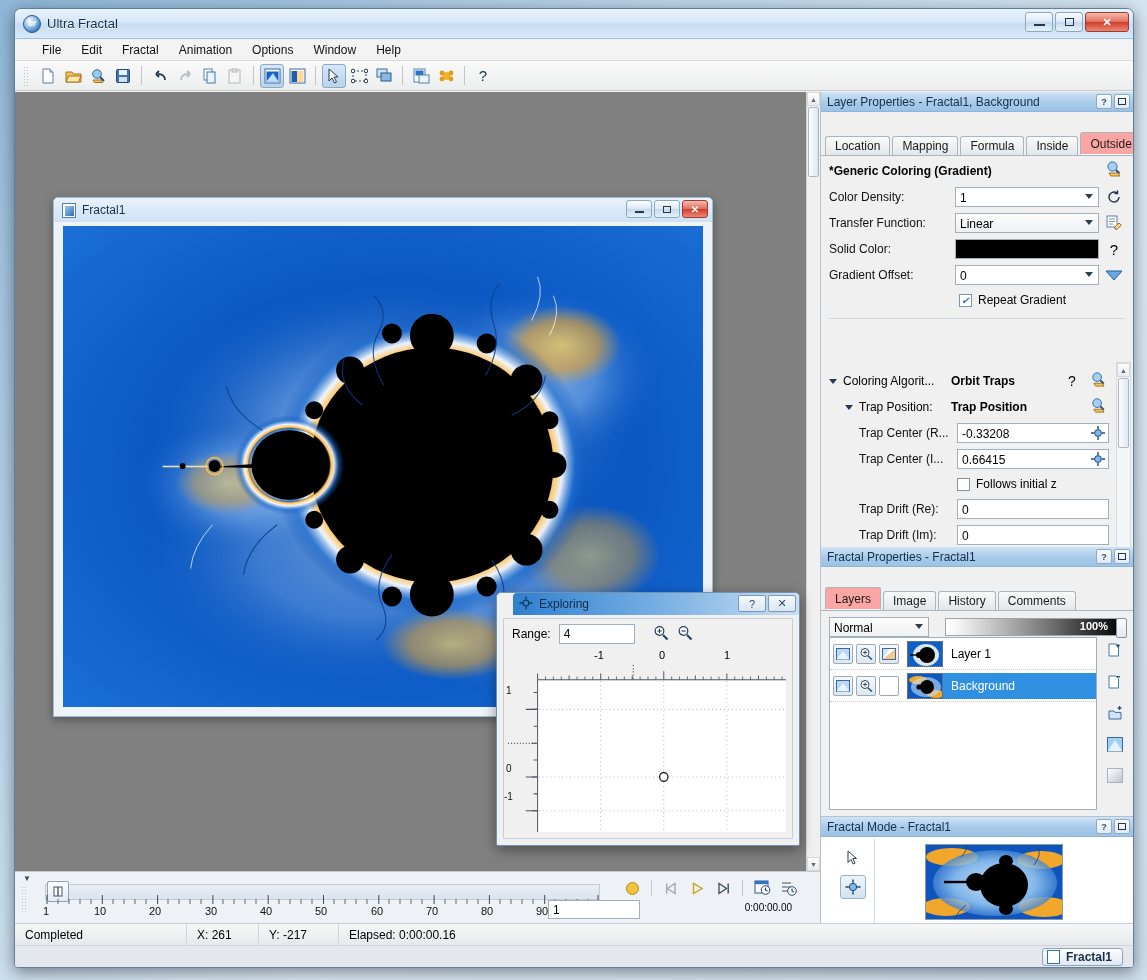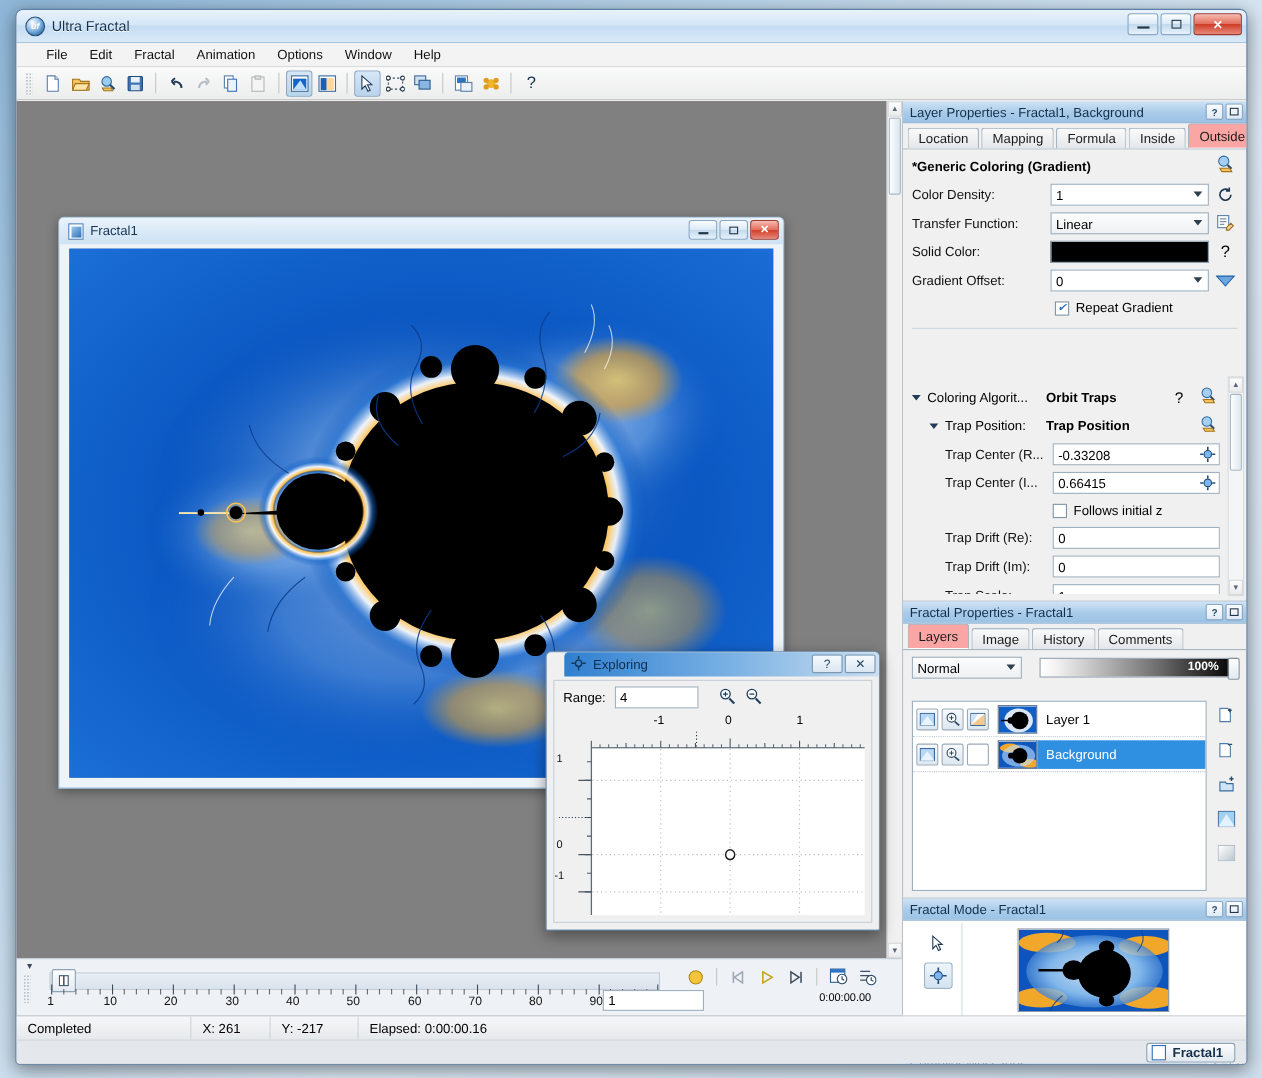--- a/index.html
+++ b/index.html
@@ -103,21 +103,21 @@
   .pthead{
     height:20px;display:flex;align-items:center;padding-left:6px;
     background:linear-gradient(to bottom,#cfe3f5,#a9cbe9 55%,#9cc2e4);
     border-bottom:1px solid #8fb4d6;position:relative;font-size:12px;color:#12304e;
   }
   .ptbtns{position:absolute;right:3px;top:2px;display:flex;gap:2px;}
   .ptb{width:16px;height:15px;border:1px solid #8ba9c4;border-radius:2px;
     background:linear-gradient(to bottom,#fbfdff,#dfeaf6);display:flex;align-items:center;
     justify-content:center;font-size:9px;color:#2b4c6b;font-weight:bold;}
   .tabs{ height:24px;display:flex;align-items:flex-end;padding-left:4px;background:#f0f0f0;
-    border-bottom:1px solid #a8b6c2;}
+    border-bottom:1px solid #a8b6c2;margin-top:20px;}
   .tab{height:19px;padding:0 9px;display:flex;align-items:center;font-size:12px;
     border:1px solid #a8b6c2;border-bottom:none;border-radius:3px 3px 0 0;margin-right:2px;
     background:linear-gradient(to bottom,#fafafa,#e3e6e9);color:#1b1b1b;}
   .tab.active{height:23px;background:#fca5a5;border-bottom:1px solid #fff;font-weight:normal;}
   
   .form{ padding:6px 8px 2px 8px;background:#f0f0f0;}
   .frow{display:flex;align-items:center;height:26px;}
   .flabel{width:126px;font-size:12px;color:#111;}
   .fctl{flex:1;position:relative;}
   .finput{width:100%;height:20px;border:1px solid #9fb0be;background:#fff;font-size:12px;
@@ -900,21 +900,21 @@
               </div>
           </div>
         </div>
 
       </div>
 
     </div>
   </div>
 
   <div class="status">
-    <div class="stcell" style="width:159px;">Completed</div>
+    <div class="stcell" style="width:172px;">Completed</div>
     <div class="stcell" style="width:72px;">X: 261</div>
     <div class="stcell" style="width:80px;">Y: -217</div>
     <div class="stcell" style="flex:1;border-right:none;">Elapsed: 0:00:00.16</div>
   </div>
 
   <div class="taskbar">
     <div class="tbitem">
       <i style="width:13px;height:14px;background:#fff;border:1px solid #2f6fb5;display:inline-block;margin-right:6px;position:relative;"></i>
       <span>Fractal1</span>
     </div>

